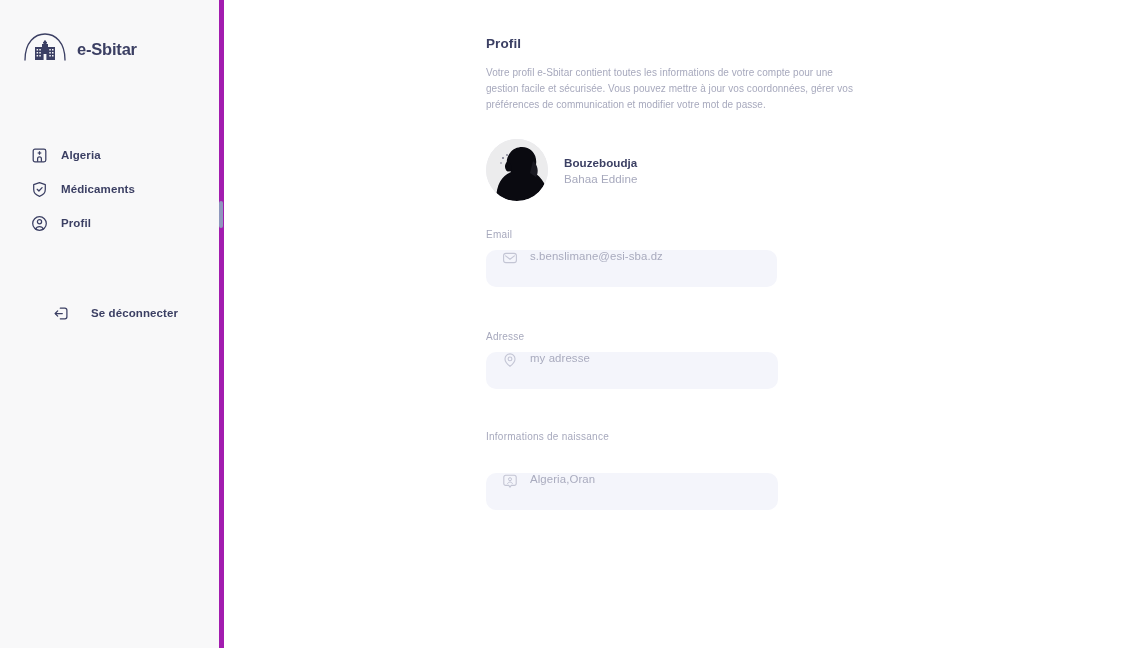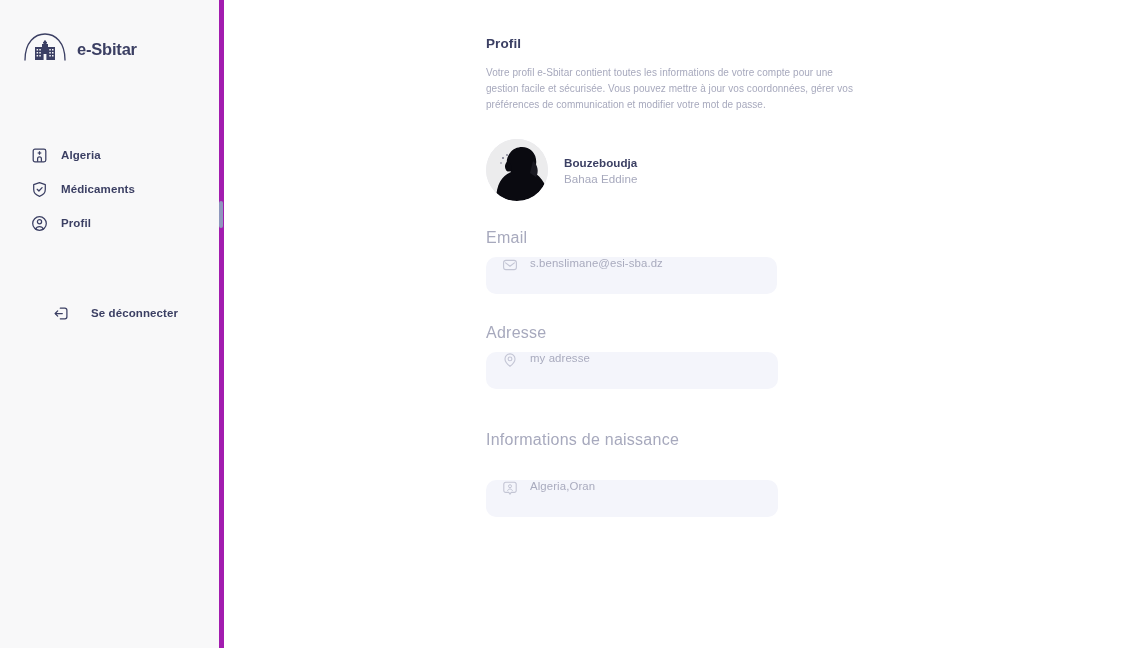--- a/index.html
+++ b/index.html
@@ -129,24 +129,24 @@
     letter-spacing: 0.05px;
   }
   .profile-firstname {
     font-size: 11.6px;
     color: #a7a9bd;
     letter-spacing: 0.05px;
   }
 
   
   .field-group { margin-top: 28px; }
-  .field-group.gap-lg { margin-top: 30px; }
+  .field-group.gap-lg { margin-top: 44px; }
   .field-group.gap-xl { margin-top: 42px; }
   .field-label {
-    font-size: 16px;
+    font-size: 10px;
     color: #a7a9bd;
     letter-spacing: 0.25px;
     margin-bottom: 10px;
     display: block;
   }
   .field {
     width: 291px;
     height: 37px;
     background: #f4f5fb;
     border-radius: 10px;

